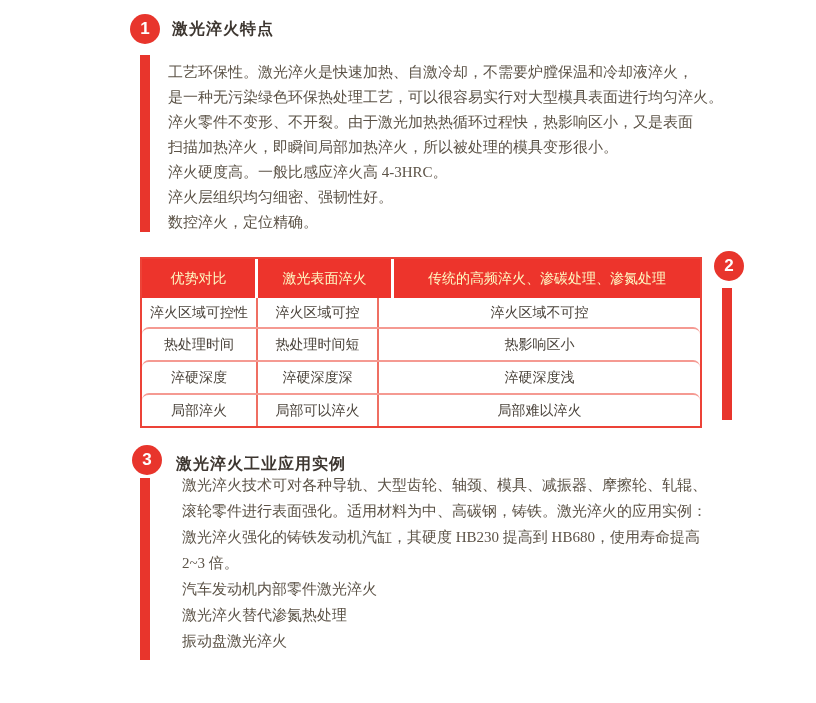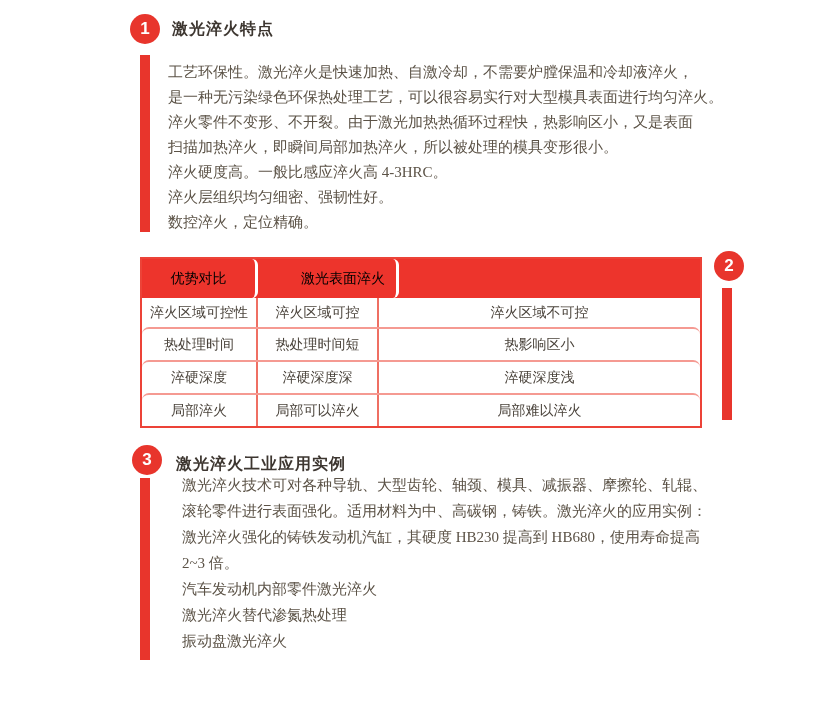--- a/index.html
+++ b/index.html
@@ -36,24 +36,24 @@
   .lh26 .line{height:26px;line-height:26px;}
 
   
   .cmp-table{
     position:absolute;left:140px;top:257px;width:562px;
     border:2px solid var(--border-outer);box-sizing:border-box;background:#ffffff;
   }
   .t-head{display:flex;background:var(--hdr-red);height:39px;}
   .t-head .hcell{
     display:flex;align-items:center;justify-content:center;
-    color:#000000;font-size:14px;box-sizing:border-box;white-space:nowrap;border-radius:6px;
+    color:#fef9c3;font-size:14px;box-sizing:border-box;white-space:nowrap;
   }
   .hc1{width:116px;border-right:3px solid #ffffff;}
-  .hc2{width:109px;border-right:3px solid #ffffff;margin-left:32px;}
+  .hc2{width:136px;border-right:3px solid #ffffff;}
   .hc3{flex:1;}
   .t-row{display:flex;height:29px;border-radius:7px;}
   .t-row + .t-row{border-top:2px solid var(--border-h);height:31px;}
   .t-row .cell{
     display:flex;align-items:center;justify-content:center;
     font-size:14px;color:var(--cell-ink);box-sizing:border-box;white-space:nowrap;
   }
   .c1{width:116px;border-right:2px solid var(--border-v);}
   .c2{width:121px;border-right:2px solid var(--border-v);}
   .c3{flex:1;}
@@ -73,20 +73,21 @@
     <div class="line">扫描加热淬火，即瞬间局部加热淬火，所以被处理的模具变形很小。</div>
     <div class="line">淬火硬度高。一般比感应淬火高 4-3HRC。</div>
     <div class="line">淬火层组织均匀细密、强韧性好。</div>
     <div class="line">数控淬火，定位精确。</div>
   </div>
 
   <div class="cmp-table">
     <div class="t-head">
       <div class="hcell hc1">优势对比</div>
       <div class="hcell hc2">激光表面淬火</div>
+      <div class="hcell hc3">传统的高频淬火、渗碳处理、渗氮处理</div>
     </div>
     <div class="t-row">
       <div class="cell c1">淬火区域可控性</div>
       <div class="cell c2">淬火区域可控</div>
       <div class="cell c3">淬火区域不可控</div>
     </div>
     <div class="t-row">
       <div class="cell c1">热处理时间</div>
       <div class="cell c2">热处理时间短</div>
       <div class="cell c3">热影响区小</div>

